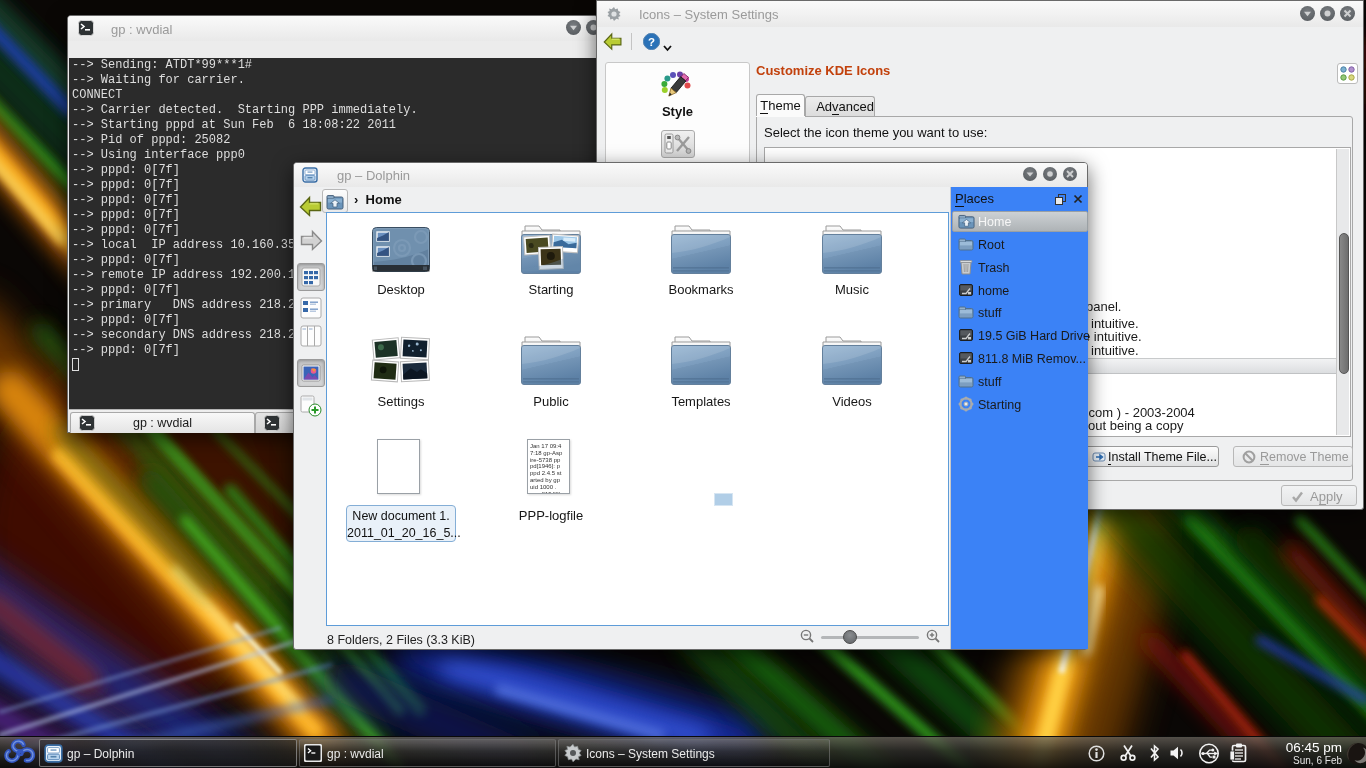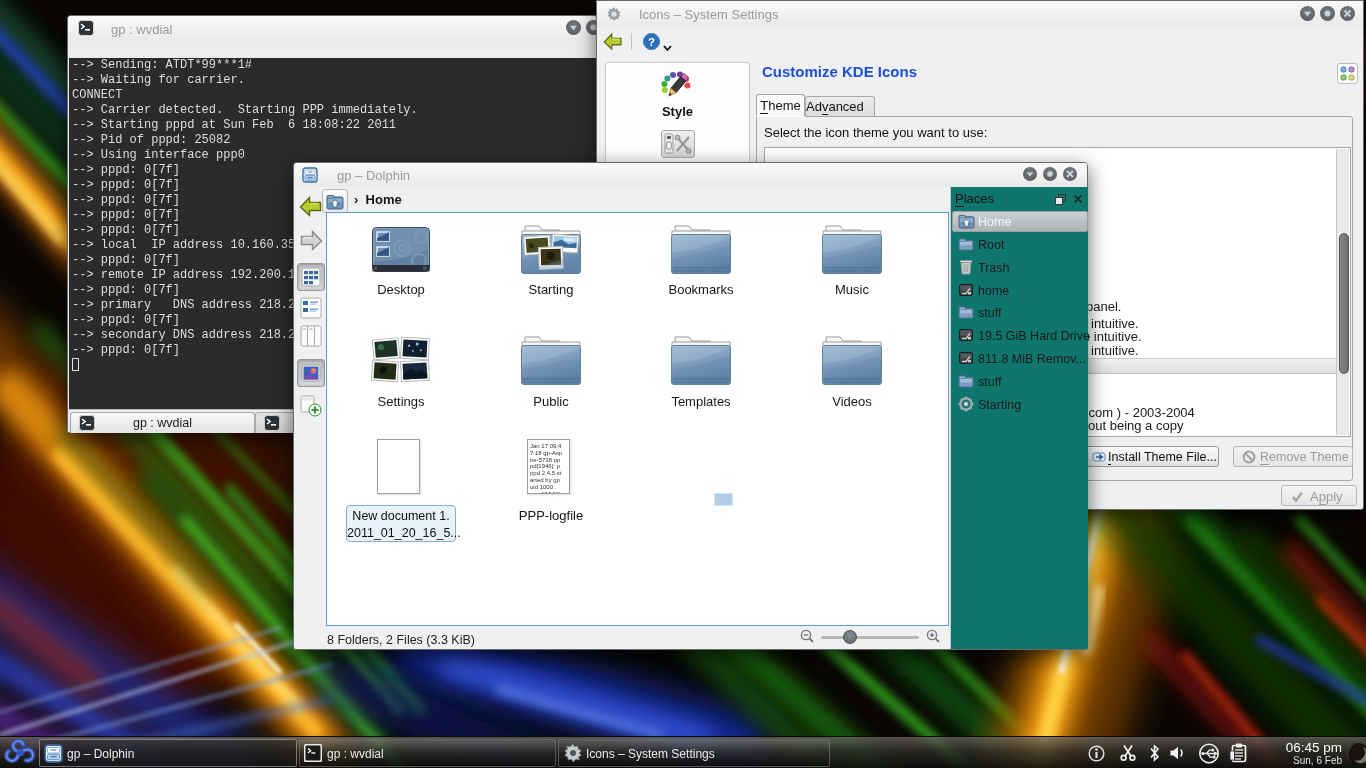--- a/index.html
+++ b/index.html
@@ -341,34 +341,34 @@
           <g stroke="#9a9a9a" stroke-width="2.4" fill="none">
             <path d="M13 18L25 4"></path>
             <path d="M13 4l12 14"></path>
           </g>
           <circle cx="13.5" cy="4.5" r="2.4" fill="#b8b8b8" stroke="#8a8a8a"></circle>
           <circle cx="24.5" cy="18" r="2.4" fill="#b8b8b8" stroke="#8a8a8a"></circle>
         </svg>
     </div>
   </div>
 
-  <div class="abs" style="left:165px;top:62px;font-size:15px;font-weight:bold;color:#1d4ed8">Customize KDE Icons</div>
+  <div class="abs" style="left:159px;top:62px;font-size:13px;font-weight:bold;color:#c2410c">Customize KDE Icons</div>
   <div class="abs" style="left:740px;top:62px;width:21px;height:21px;background:#fff;border:1px solid #bbb;border-radius:3px">
     <svg width="19" height="19">
         <g stroke-width="1">
           <circle cx="5.5" cy="5.5" r="2.7" fill="#7ab0d0" stroke="#4a80a8"></circle>
           <circle cx="13.5" cy="5.5" r="2.7" fill="#b090cc" stroke="#8060a8"></circle>
           <circle cx="5.5" cy="13.5" r="2.7" fill="#94c878" stroke="#5a9a48"></circle>
           <circle cx="13.5" cy="13.5" r="2.7" fill="#d8d880" stroke="#a8a848"></circle>
         </g>
       </svg>
   </div>
 
   <div class="abs" style="left:159px;top:93px;width:49px;height:22px;background:#fbfbfb;border:1px solid #a8a8a8;border-bottom:none;border-radius:3px 3px 0 0;font-size:13px;color:#111;text-align:center;padding-top:3px"><span style="border-bottom:1px solid #111">T</span>heme</div>
-  <div class="abs" style="left:208px;top:95px;width:70px;height:20px;background:linear-gradient(#ededed,#dcdcdc);border:1px solid #a8a8a8;border-bottom:none;border-radius:3px 3px 0 0;font-size:13px;color:#111;text-align:left;padding-top:2px">Ad<span style="border-bottom:1px solid #111">v</span>anced</div>
+  <div class="abs" style="left:208px;top:95px;width:70px;height:20px;background:linear-gradient(#ededed,#dcdcdc);border:1px solid #a8a8a8;border-bottom:none;border-radius:3px 3px 0 0;font-size:13px;color:#111;text-align:right;padding-top:2px">Ad<span style="border-bottom:1px solid #111">v</span>anced</div>
   <div class="abs" style="left:159px;top:115px;width:597px;height:365px;border:1px solid #a8a8a8;border-radius:0 3px 3px 3px;background:#eff0f1"></div>
   <div class="abs" style="left:159px;top:115px;width:49px;height:1px;background:#fbfbfb"></div>
   <div class="abs" style="left:167px;top:124px;font-size:13px;color:#111">Select the icon theme you want to use:</div>
 
   <div class="abs" style="left:167px;top:146px;width:587px;height:290px;background:#fff;border:1px solid #a8a8a8">
     <div class="abs" style="right:1px;top:1px;width:13px;height:286px;background:#e8e9ea;border-left:1px solid #c8c8c8">
       <div class="abs" style="left:1.5px;top:84px;width:10px;height:141px;background:linear-gradient(90deg,#888,#6e6e6e);border-radius:5px;border:1px solid #555"></div>
     </div>
     <div class="abs" style="left:0;top:210px;width:571px;height:16px;background:linear-gradient(#f2f3f4,#dcdee0);border-top:1px solid #c8cacb;border-bottom:1px solid #c0c2c4"></div>
     <div class="abs lfrag" style="left:321px;top:151px">panel.</div>
@@ -546,21 +546,21 @@
     </svg>
   <div class="abs" style="left:527px;top:473px;width:98px;height:3px;background:#b4b6b8;border-radius:2px"></div>
   <div class="abs" style="left:549px;top:467px;width:14px;height:14px;border-radius:50%;background:radial-gradient(circle at 50% 35%,#8a8d90,#606366);border:1px solid #4a4a4a"></div>
   <svg class="abs" style="left:632px;top:466px" width="14" height="14" viewBox="0 0 14 14">
       <circle cx="6" cy="6" r="4.6" fill="none" stroke="#777" stroke-width="1.4"></circle>
       <line x1="9.5" y1="9.5" x2="13" y2="13" stroke="#777" stroke-width="1.8"></line>
       <line x1="3.8" y1="6" x2="8.2" y2="6" stroke="#777" stroke-width="1.4"></line>
       <line x1="6" y1="3.8" x2="6" y2="8.2" stroke="#777" stroke-width="1.4"></line>
     </svg>
 
-  <div class="abs" style="left:656px;top:24px;width:138px;height:462px;background:#0f766e;border-left:1px solid #c8c8c8">
+  <div class="abs" style="left:656px;top:24px;width:138px;height:462px;background:#3b82f6;border-left:1px solid #c8c8c8">
     <div class="abs" style="left:4px;top:4px;font-size:13px;color:#111"><span style="border-bottom:1px solid #111">P</span>laces</div>
     <svg class="abs" style="left:104px;top:7px" width="11" height="11">
         <rect x="3.5" y="0.5" width="7" height="7" fill="none" stroke="#333"></rect>
         <rect x="0.5" y="3.5" width="7" height="7" fill="#eaebec" stroke="#333"></rect>
       </svg>
     <svg class="abs" style="left:122px;top:7px" width="10" height="10">
         <path d="M1.5 1.5l7 7M8.5 1.5l-7 7" stroke="#222" stroke-width="1.7"></path>
       </svg>
     <div class="abs" style="left:1px;top:24px;width:136px;height:21px;background:linear-gradient(#cdd1d4,#aeb3b6);border-radius:2px;border:1px solid #9aa0a4"></div>
     <svg class="abs" style="left:7px;top:26px" width="17" height="17" viewBox="0 0 18 18">

